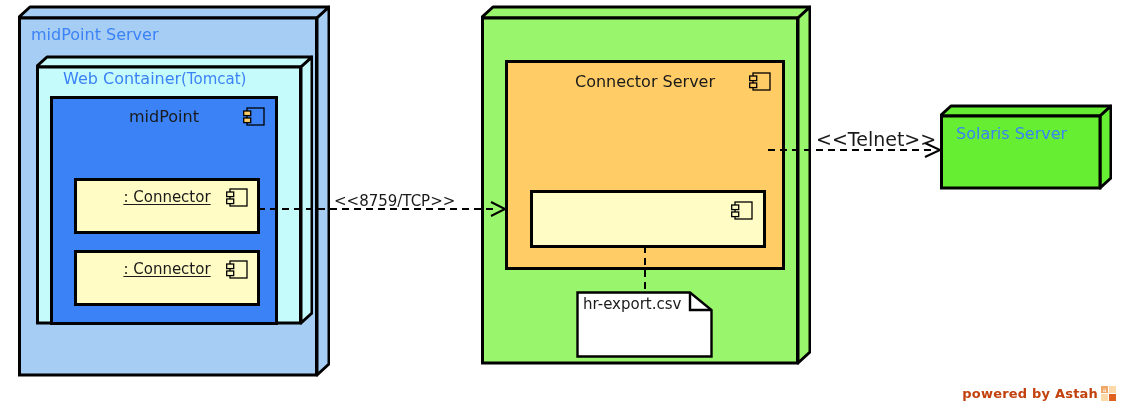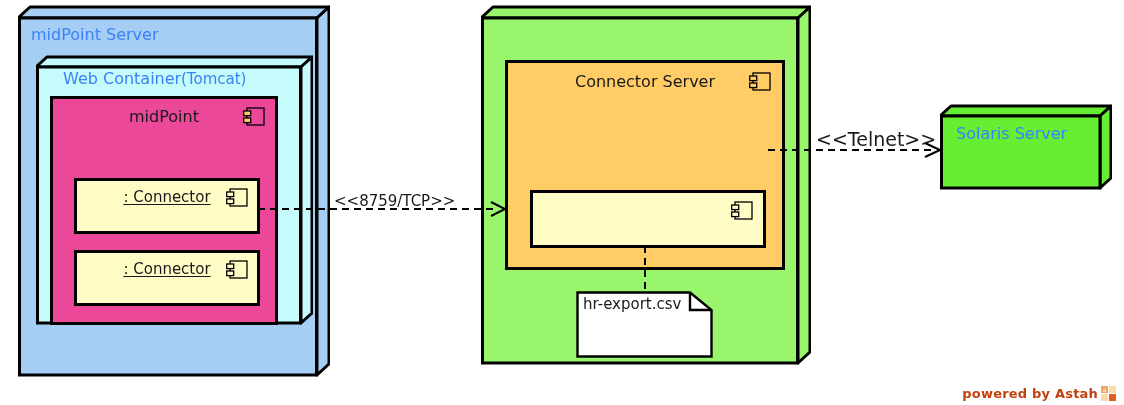--- a/index.html
+++ b/index.html
@@ -116,21 +116,21 @@
   <div class="node" style="left:36px; top:55px; width:277px; height:270px;">
     <svg width="277" height="270" style="position:absolute;left:0;top:0;">
       <polygon points="0,12 11,2 276,2 265,12" fill="#C6FBFB" stroke="#000" stroke-width="3" stroke-linejoin="round"></polygon>
       <polygon points="265,12 276,2 276,258 265,268" fill="#C6FBFB" stroke="#000" stroke-width="3" stroke-linejoin="round"></polygon>
       <rect x="1.5" y="12" width="263" height="256" fill="#C6FBFB" stroke="#000" stroke-width="3"></rect>
     </svg>
     <div class="node-label" style="left:11px; top:14px; font-size:16px;margin-left:16px;">Web Container</div>
     <div class="node-label" style="left:145px; top:15px; font-size:15px;">(Tomcat)</div>
   </div>
 
-  <div class="comp" style="left:50px; top:96px; width:228px; height:229px; background:#ec4899;">
+  <div class="comp" style="left:50px; top:96px; width:228px; height:229px; background:#3b82f6;">
     <div class="comp-label" style="top:8px; font-size:16px;"><span>midPoint</span></div>
     <svg class="comp-icon" style="right:10px; top:8px;" viewBox="0 0 22 20">
       <rect x="4" y="1" width="17" height="17" fill="none" stroke="#000" stroke-width="1.3"></rect>
       <rect x="0.7" y="4" width="7" height="4.6" fill="#FFCC66" stroke="#000" stroke-width="1.3"></rect>
       <rect x="0.7" y="11" width="7" height="4.6" fill="#FFCC66" stroke="#000" stroke-width="1.3"></rect>
     </svg>
 
     <div class="comp" style="position:absolute; left:21px; top:79px; width:186px; height:56px; background:#FFFCC6;">
       <div class="comp-label underlined" style="top:7px; font-size:15px;"><span>: Connector</span></div>
       <svg class="comp-icon" style="right:9px; top:7px;" viewBox="0 0 22 20">

